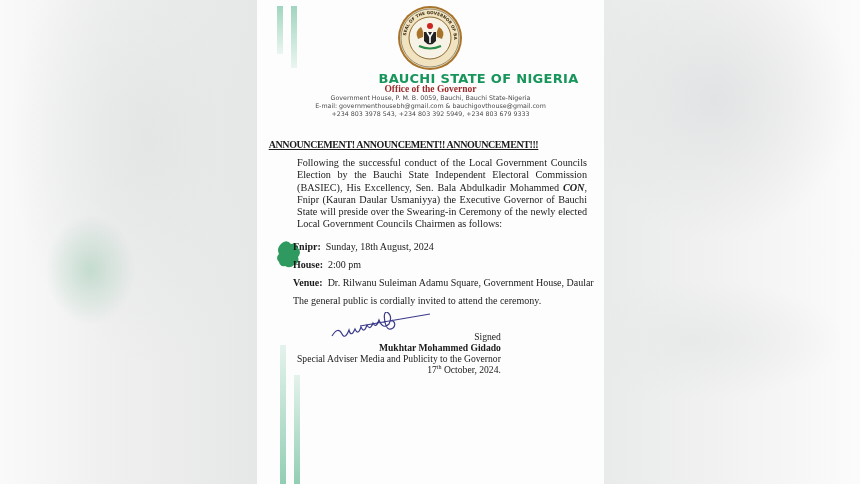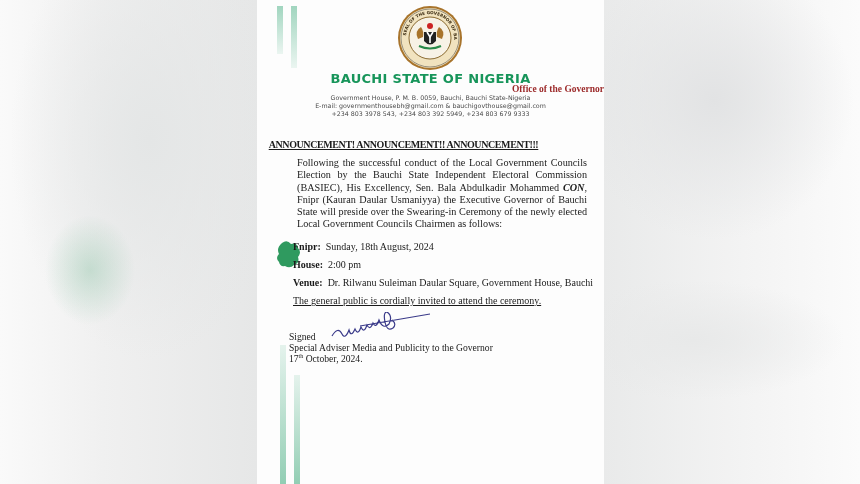--- a/index.html
+++ b/index.html
@@ -40,25 +40,25 @@
   .stripe.b2 { left: 37px; top: 375px; height: 109px; background: linear-gradient(180deg, rgba(130,200,170,0.2), rgba(110,190,155,0.75)); }
 
   .seal {
     position: absolute; left: 140px; top: 5px; width: 66px; height: 66px;
   }
   .letterhead {
     position: absolute; left: 0; width: 347px; text-align: center;
   }
   .lh-title {
     top: 71px; font-family: "DejaVu Sans", sans-serif; font-weight: bold;
-    font-size: 13px; color: #17955a; letter-spacing: 0.3px;
+    font-size: 13px; color: #17955a; letter-spacing: 0.3px; margin-left: 48px;
   }
   .lh-office {
     top: 84px; font-family: "Liberation Serif", serif; font-weight: bold;
-    font-size: 9.5px; color: #9c2a2a; text-align: right;
+    font-size: 9.5px; color: #9c2a2a;
   }
   .lh-line {
     font-family: "DejaVu Sans", sans-serif; font-size: 6.3px; color: #4a4a4a;
   }
   .lh-addr { top: 94px; }
   .lh-email { top: 102px; }
   .lh-phone { top: 110px; }
 
   .heading {
     position: absolute; left: 0; width: 293px; top: 139px; text-align: center;
@@ -71,25 +71,25 @@
     text-align-last: left;
   }
   .body-para b i { font-style: italic; }
   .detail {
     position: absolute; left: 36px; font-size: 10px; white-space: nowrap;
   }
   .detail .lbl { font-weight: bold; }
   .d-date { top: 241px; }
   .d-time { top: 259px; }
   .d-venue { top: 277px; }
-  .d-invite { top: 295px; text-decoration: underline; }
+  .d-invite { top: 295px; }
   .blob { position: absolute; left: 19px; top: 239px; width: 26px; height: 30px; }
 
   .sign-block {
-    position: absolute; left: 32px; top: 331px; font-size: 9.6px; line-height: 11px;
+    position: absolute; left: 40px; top: 331px; font-size: 9.6px; line-height: 11px; text-align: right;
   }
   .sign-block .name { font-weight: bold; }
   .signature { position: absolute; left: 73px; top: 312px; width: 105px; height: 34px; }
   sup { font-size: 6px; line-height: 0; vertical-align: 4px; }
 </style>
 </head>
 <body>
 
 <div class="bg-left"></div>
 <div class="bg-right"></div>
@@ -133,26 +133,27 @@
     <path d="M6 4 q5 -4 9 1 q6 -2 7 4 q4 4 0 9 q2 6 -4 8 q-4 4 -9 1 q-5 1 -6 -4 q-4 -4 0 -8 q-3 -6 3 -11 z" fill="#2f9a5f"></path>
   </svg>
 
   <div class="detail d-date">
     <span class="lbl">Fnipr:</span>&nbsp;&nbsp;<span>Sunday, 18th August, 2024</span>
   </div>
   <div class="detail d-time">
     <span class="lbl">House:</span>&nbsp;&nbsp;<span>2:00 pm</span>
   </div>
   <div class="detail d-venue">
-    <span class="lbl">Venue:</span>&nbsp;&nbsp;<span>Dr. Rilwanu Suleiman Daular Square, Government House, Bauchi</span>
+    <span class="lbl">Venue:</span>&nbsp;&nbsp;<span>Dr. Rilwanu Suleiman Adamu Square, Government House, Daular</span>
   </div>
   <div class="detail d-invite">The general public is cordially invited to attend the ceremony.</div>
 
   <svg class="signature" viewBox="0 0 105 34">
     <path d="M2 24 q6 -10 10 -2 q3 6 7 -4 q2 8 6 -1 q3 7 6 -2 q3 7 6 -2 q3 6 6 -2 q3 6 6 -3 q4 10 10 4 q4 -8 -2 -12 q-4 0 -2 10 q2 10 8 6 q4 -4 -1 -8 M30 14 L100 2" stroke="#3b3b8a" stroke-width="1.2" fill="none"></path>
   </svg>
 
   <div class="sign-block">
     <div>Signed</div>
+    <div class="name">Mukhtar Mohammed Gidado</div>
     <div>Special Adviser Media and Publicity to the Governor</div>
     <div><span>17</span><sup>th</sup><span> October, 2024.</span></div>
   </div>
 </div>
 
 </body></html>

